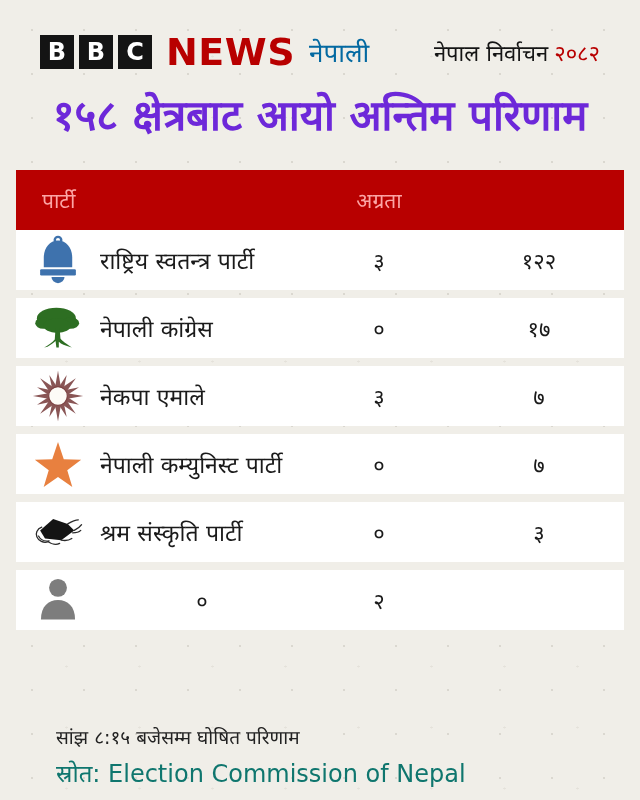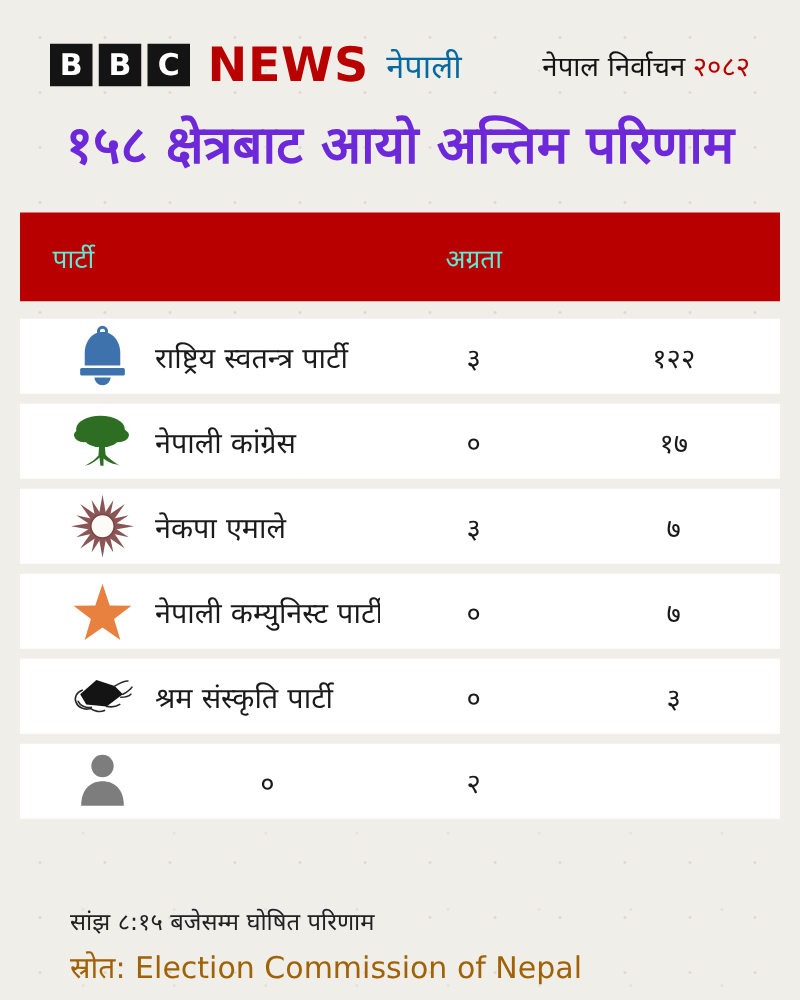--- a/index.html
+++ b/index.html
@@ -30,37 +30,37 @@
   .brand-right{font-size:22px;color:#141414;white-space:nowrap;}
   .brand-right .year{color:var(--c-accent,#b80000);margin-left:6px;}
 
   
   .headline{margin-top:18px;text-align:center;font-size:42px;font-weight:700;
     line-height:1.15;color:#6d28d9;}
 
   
   .table{position:absolute;left:16px;top:170px;width:608px;}
   .thead{display:grid;grid-template-columns:84px 1fr 150px 170px;
-    align-items:center;height:71px;background:var(--c-accent,#b80000);
-    color:#5eead4;font-size:21px;margin-bottom:14px;}
+    align-items:center;height:60px;background:var(--c-accent,#b80000);
+    color:#fca5a5;font-size:21px;margin-bottom:0;}
   .thead .col-party{grid-column:1 / span 2;padding-left:26px;}
   .thead .col-num{text-align:center;}
   .row{display:grid;grid-template-columns:84px 1fr 150px 170px;
     align-items:center;height:60px;background:var(--c-row,#ffffff);
-    margin-bottom:8px;padding-left:24px;}
+    margin-bottom:8px;}
   .cell{min-width:0;}
   .icon-cell{display:flex;align-items:center;justify-content:center;}
   .icon-cell svg{width:52px;height:52px;display:block;}
   .party-cell{font-size:23px;color:#1a1a1a;white-space:nowrap;overflow:hidden;}
   .num-cell{text-align:center;font-size:22px;color:#1a1a1a;}
 
   
   .footer{position:absolute;left:56px;top:724px;}
   .footer-line1{font-size:19px;color:#222;margin-bottom:6px;}
-  .footer-line2{font-size:24px;color:#a16207;}
+  .footer-line2{font-size:24px;color:#0f766e;}
 </style>
 </head>
 <body>
 
 <div class="page">
 
   <div class="brandbar">
     <div class="brand-left">
       <div class="bbc-blocks">
         <div class="bbc-block">B</div>

